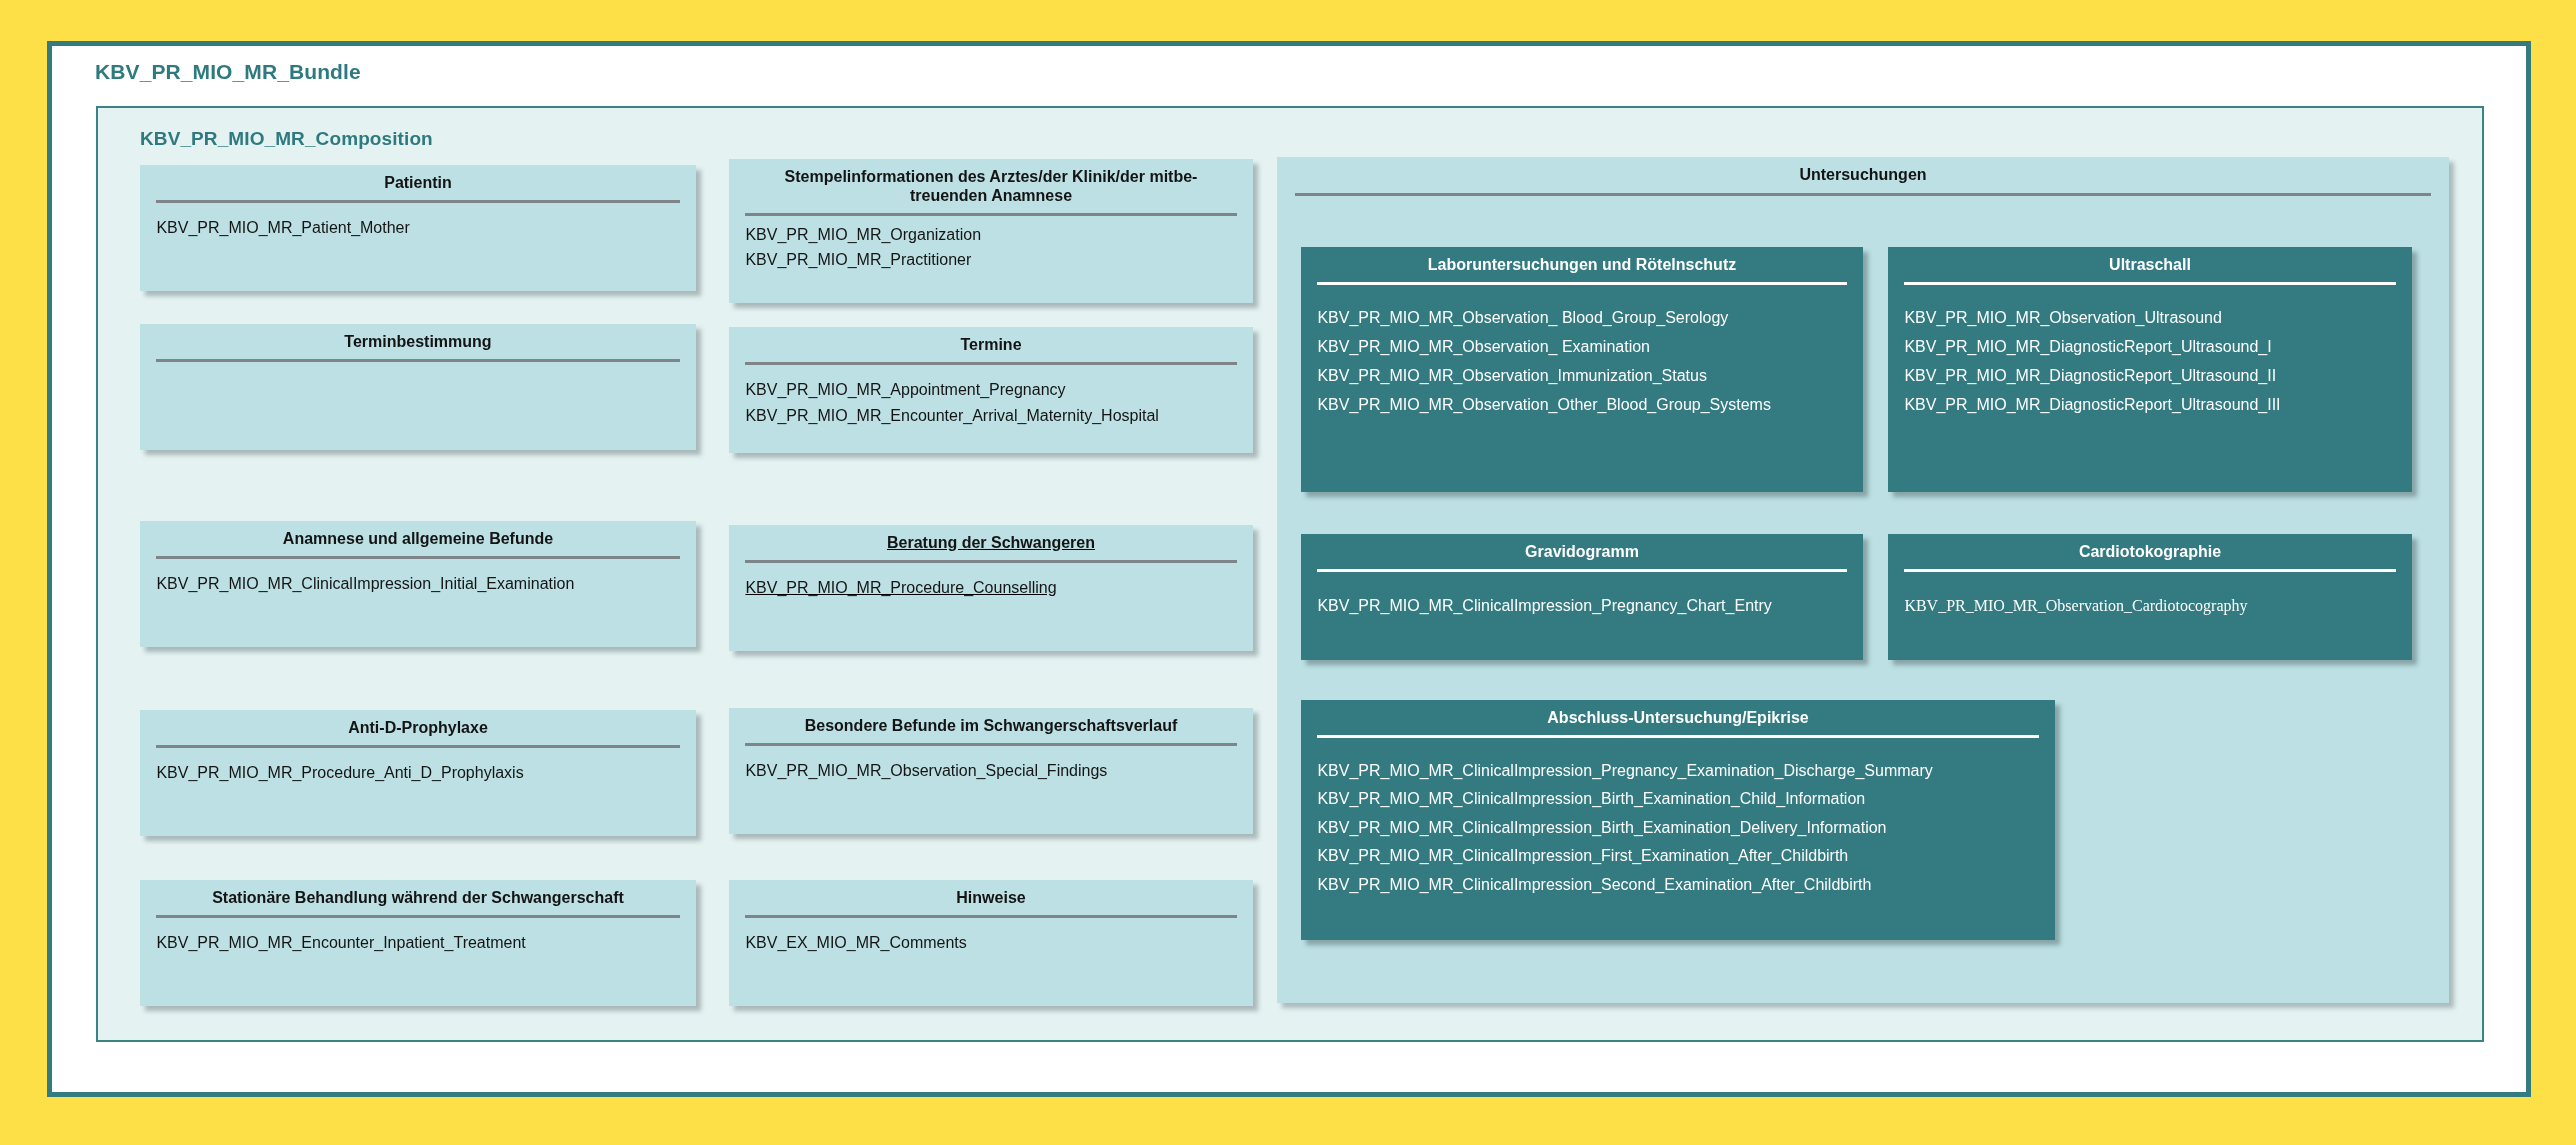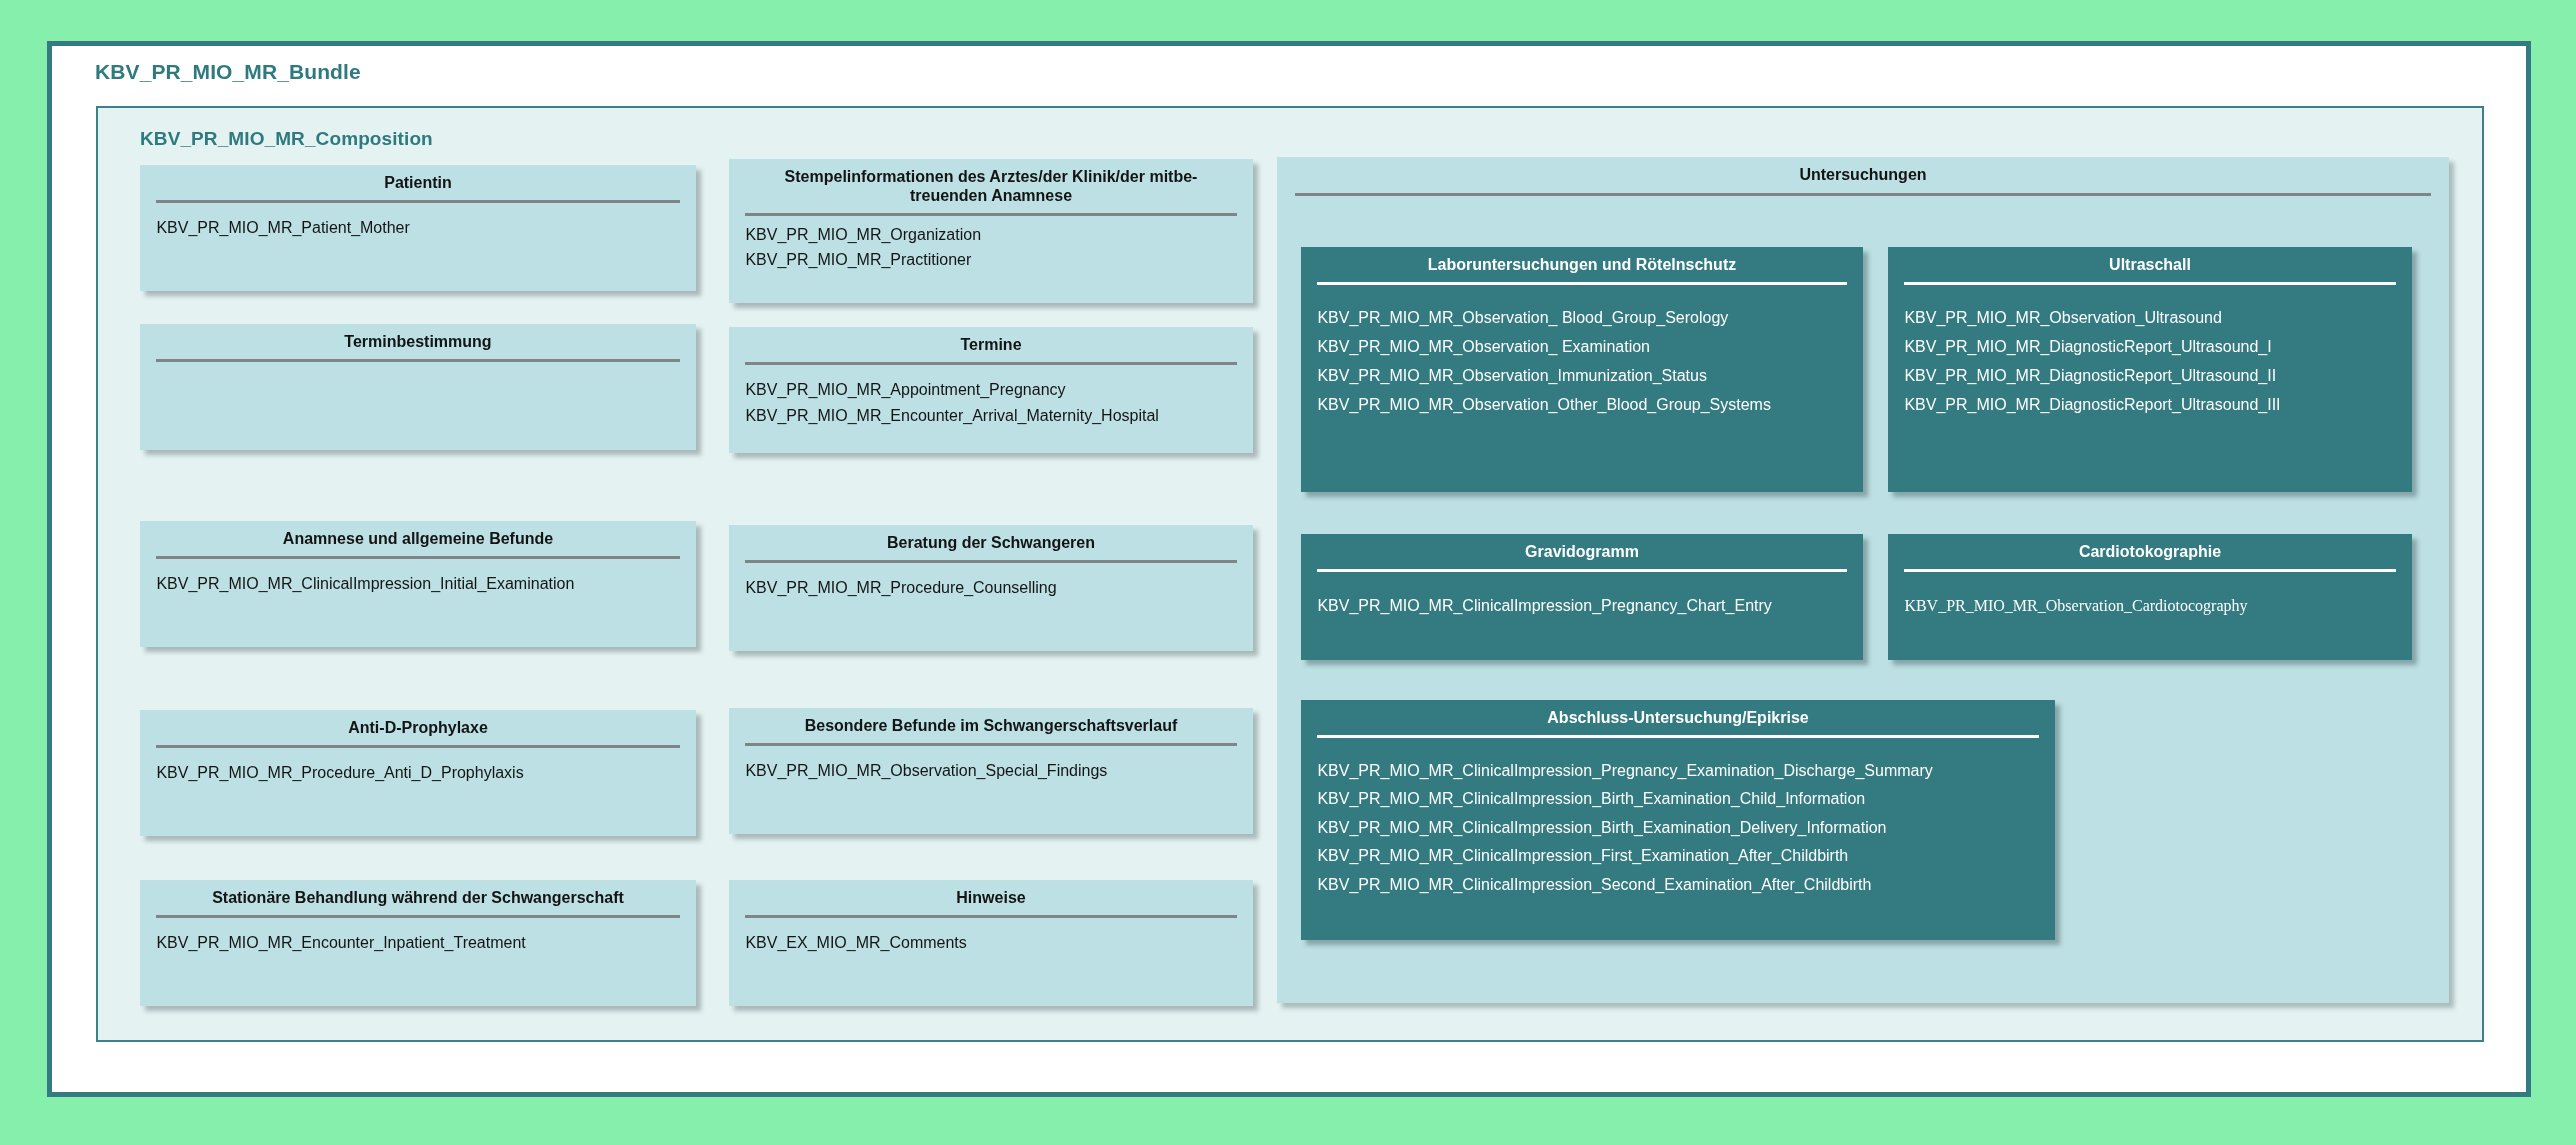--- a/index.html
+++ b/index.html
@@ -1,18 +1,18 @@
 <!DOCTYPE html>
 <html style="font-size:10px"><head>
 <meta charset="utf-8">
 <style>
   html,body{margin:0;padding:0;background:#ffffff;}
   body{width:2576px;height:1146px;font-family:"Liberation Sans",sans-serif;-webkit-font-smoothing:antialiased;}
 
-  #stage{position:relative;width:2576px;height:1146px;background:#86efac;}
+  #stage{position:relative;width:2576px;height:1146px;background:#fde047;}
 
   
   .bundle{
     position:absolute;left:47px;top:41px;width:2484px;height:1056px;
     border:5.7px solid #337B80;background:#ffffff;box-sizing:border-box;
   }
   .bundle-title{
     position:absolute;left:95px;top:60px;
     font-size:21px;font-weight:bold;color:#2E7A7F;letter-spacing:0.1px;
   }
@@ -130,21 +130,21 @@
 
   <div class="card" style="left:729px;top:327px;width:524px;height:126px;">
     <div class="hd">Termine</div>
     <div class="rule"></div>
     <div class="body">
       <div class="li">KBV_PR_MIO_MR_Appointment_Pregnancy</div>
       <div class="li">KBV_PR_MIO_MR_Encounter_Arrival_Maternity_Hospital</div>
     </div>
   </div>
 
-  <div class="card" style="left:729px;top:525px;width:524px;height:126px;">
+  <div class="card" style="left:729px;top:525px;width:524px;height:126px;text-decoration:underline;">
     <div class="hd">Beratung der Schwangeren</div>
     <div class="rule"></div>
     <div class="body">
       <div class="li">KBV_PR_MIO_MR_Procedure_Counselling</div>
     </div>
   </div>
 
   <div class="card" style="left:729px;top:708px;width:524px;height:126px;">
     <div class="hd">Besondere Befunde im Schwangerschaftsverlauf</div>
     <div class="rule"></div>

